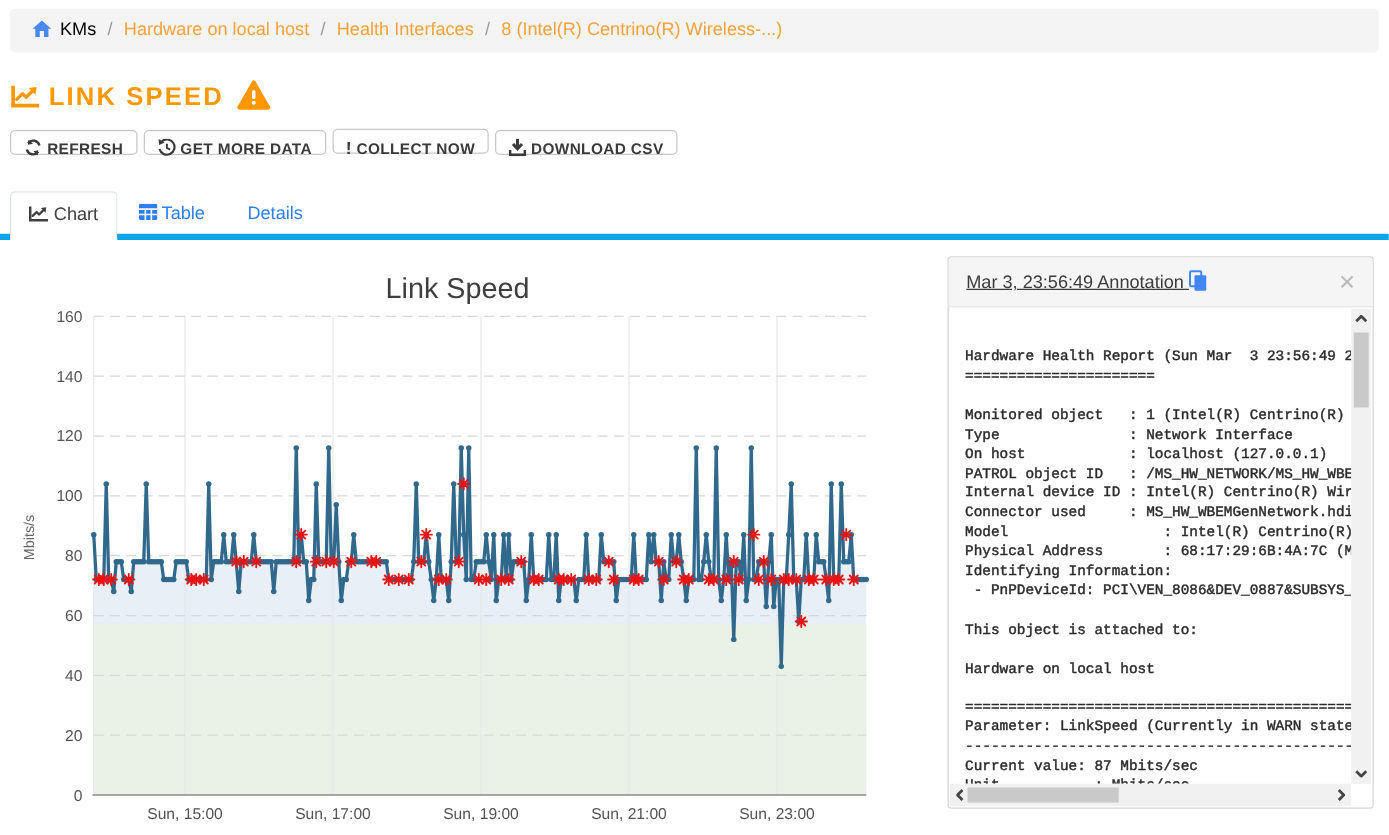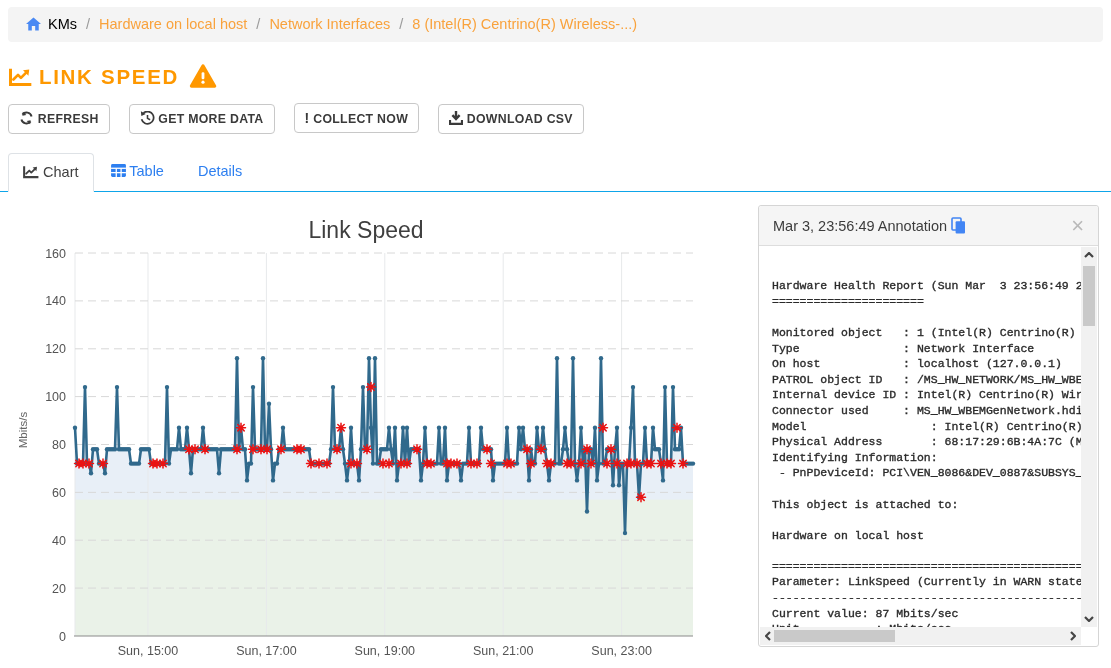--- a/index.html
+++ b/index.html
@@ -2,37 +2,37 @@
 <html><head><meta charset="utf-8">
 <style>
 * { margin:0; padding:0; box-sizing:border-box; }
 body { width:1111px; height:668px; background:#fff; font-family:"Liberation Sans",sans-serif; position:relative; overflow:hidden; }
 .crumb { position:absolute; left:8px; top:7px; width:1095px; height:35px; background:#f4f4f4; border-radius:4px; font-size:14.5px; line-height:35px; padding-left:18px; color:#8a8a8a; }
 .crumb .b { color:#000000; }
 .crumb .o { color:#f9a23c; }
 .crumb .sep { color:#9a9a9a; padding:0 9px; }
 .title { position:absolute; left:7px; top:64px; font-size:20.5px; font-weight:bold; color:#fe9800; letter-spacing:1.7px; }
 .btnrow { position:absolute; left:8px; top:103px; }
-.btn { display:inline-block; height:30px; line-height:28px; background:#fff; border:1px solid #c8c8c8; border-radius:4px; font-size:12.3px; font-weight:bold; color:#3a3a3a; letter-spacing:0.3px; padding:0 10px; margin-right:19px; }
-.tabs { position:absolute; left:0; top:153px; width:1111px; height:39px; border-bottom:1px solid #0ea5e9; }
+.btn { display:inline-block; height:20px; line-height:28px; background:#fff; border:1px solid #c8c8c8; border-radius:4px; font-size:12.3px; font-weight:bold; color:#3a3a3a; letter-spacing:0.3px; padding:0 10px; margin-right:5px; }
+.tabs { position:absolute; left:0; top:153px; width:1111px; height:39px; border-bottom:5px solid #0ea5e9; }
 .tab { display:inline-block; height:39px; line-height:37px; font-size:14.5px; padding:0 17px; color:#2d7ff0; vertical-align:top; }
 .tab.active { background:#fff; border:1px solid #dee2e6; border-bottom:1px solid #fff; border-radius:4px 4px 0 0; color:#404040; margin-left:8px; padding:0 14px; }
 .panel { position:absolute; left:758px; top:205px; width:341px; height:442px; border:1px solid #d5d5d5; border-radius:3px; background:#fff; }
-.phead { height:40px; background:#f5f5f5; border-bottom:1px solid #ddd; border-radius:3px 3px 0 0; line-height:40px; padding:0 14px; font-size:14.5px; color:#3c3c3c; }
+.phead { height:40px; background:#f5f5f5; border-bottom:1px solid #ddd; border-radius:3px 3px 0 0; line-height:40px; padding:0 14px; font-size:14.5px; color:#3c3c3c;text-decoration:underline; }
 .pclose { float:right; color:#b9b9b9; font-size:22px; font-weight:normal; }
 .pbody { position:absolute; left:1px; top:41px; right:17px; bottom:19px; overflow:hidden; font-family:"Liberation Mono",monospace; font-size:11.5px; font-weight:normal; -webkit-text-stroke:0.35px #2b2b2b; line-height:15.6px; color:#2b2b2b; white-space:pre; padding-left:12px; padding-top:0; }
 .vsb { position:absolute; top:41px; right:1px; width:16px; bottom:19px; background:#f1f1f1; }
 .hsb { position:absolute; left:1px; right:17px; bottom:1px; height:18px; background:#f1f1f1; }
 .vthumb { position:absolute; left:2px; width:12px; top:19px; height:60px; background:#c9c9c9; }
 .hthumb { position:absolute; top:3px; height:12px; left:14px; width:121px; background:#c9c9c9; }
 </style></head>
 <body>
 <div class="crumb"><svg width="15" height="14" viewBox="0 0 16 14" style="vertical-align:-2px;margin-right:7px">
       <path d="M8 0 L16 7 L13.6 7 L13.6 14 L9.8 14 L9.8 9 L6.2 9 L6.2 14 L2.4 14 L2.4 7 L0 7 Z" fill="#4a89f3"></path>
-    </svg><span class="b">KMs</span><span class="sep">/</span><span class="o">Hardware on local host</span><span class="sep">/</span><span class="o">Network Interfaces</span><span class="sep">/</span><span class="o">8 (Intel(R) Centrino(R) Wireless-...)</span></div>
+    </svg><span class="b">KMs</span><span class="sep">/</span><span class="o">Hardware on local host</span><span class="sep">/</span><span class="o">Health Interfaces</span><span class="sep">/</span><span class="o">8 (Intel(R) Centrino(R) Wireless-...)</span></div>
 <div class="title"><svg width="27" height="20" viewBox="0 0 28 24" style="vertical-align:-3px;margin-right:5px">
       <g stroke="#ff9800" fill="none">
         <path d="M2 2 L2 21 L27 21" stroke-width="3.6"></path>
         <path d="M5.5 15 L11 9.5 L14.5 13 L22 5.5" stroke-width="3.2" stroke-linejoin="round" stroke-linecap="round"></path>
       </g>
       <path d="M17 4 L24.5 3 L23.5 10.5 Z" fill="#ff9800"></path>
     </svg>LINK SPEED<svg width="30" height="24" viewBox="0 0 27 24" style="vertical-align:-4px;margin-left:9px">
       <path d="M13.5 2 L25 22 L2 22 Z" fill="#ff9800" stroke="#ff9800" stroke-width="3.4" stroke-linejoin="round"></path>
       <rect x="12.1" y="8.2" width="2.8" height="7" rx="1.2" fill="#fff"></rect>
       <circle cx="13.5" cy="18.2" r="1.6" fill="#fff"></circle>

